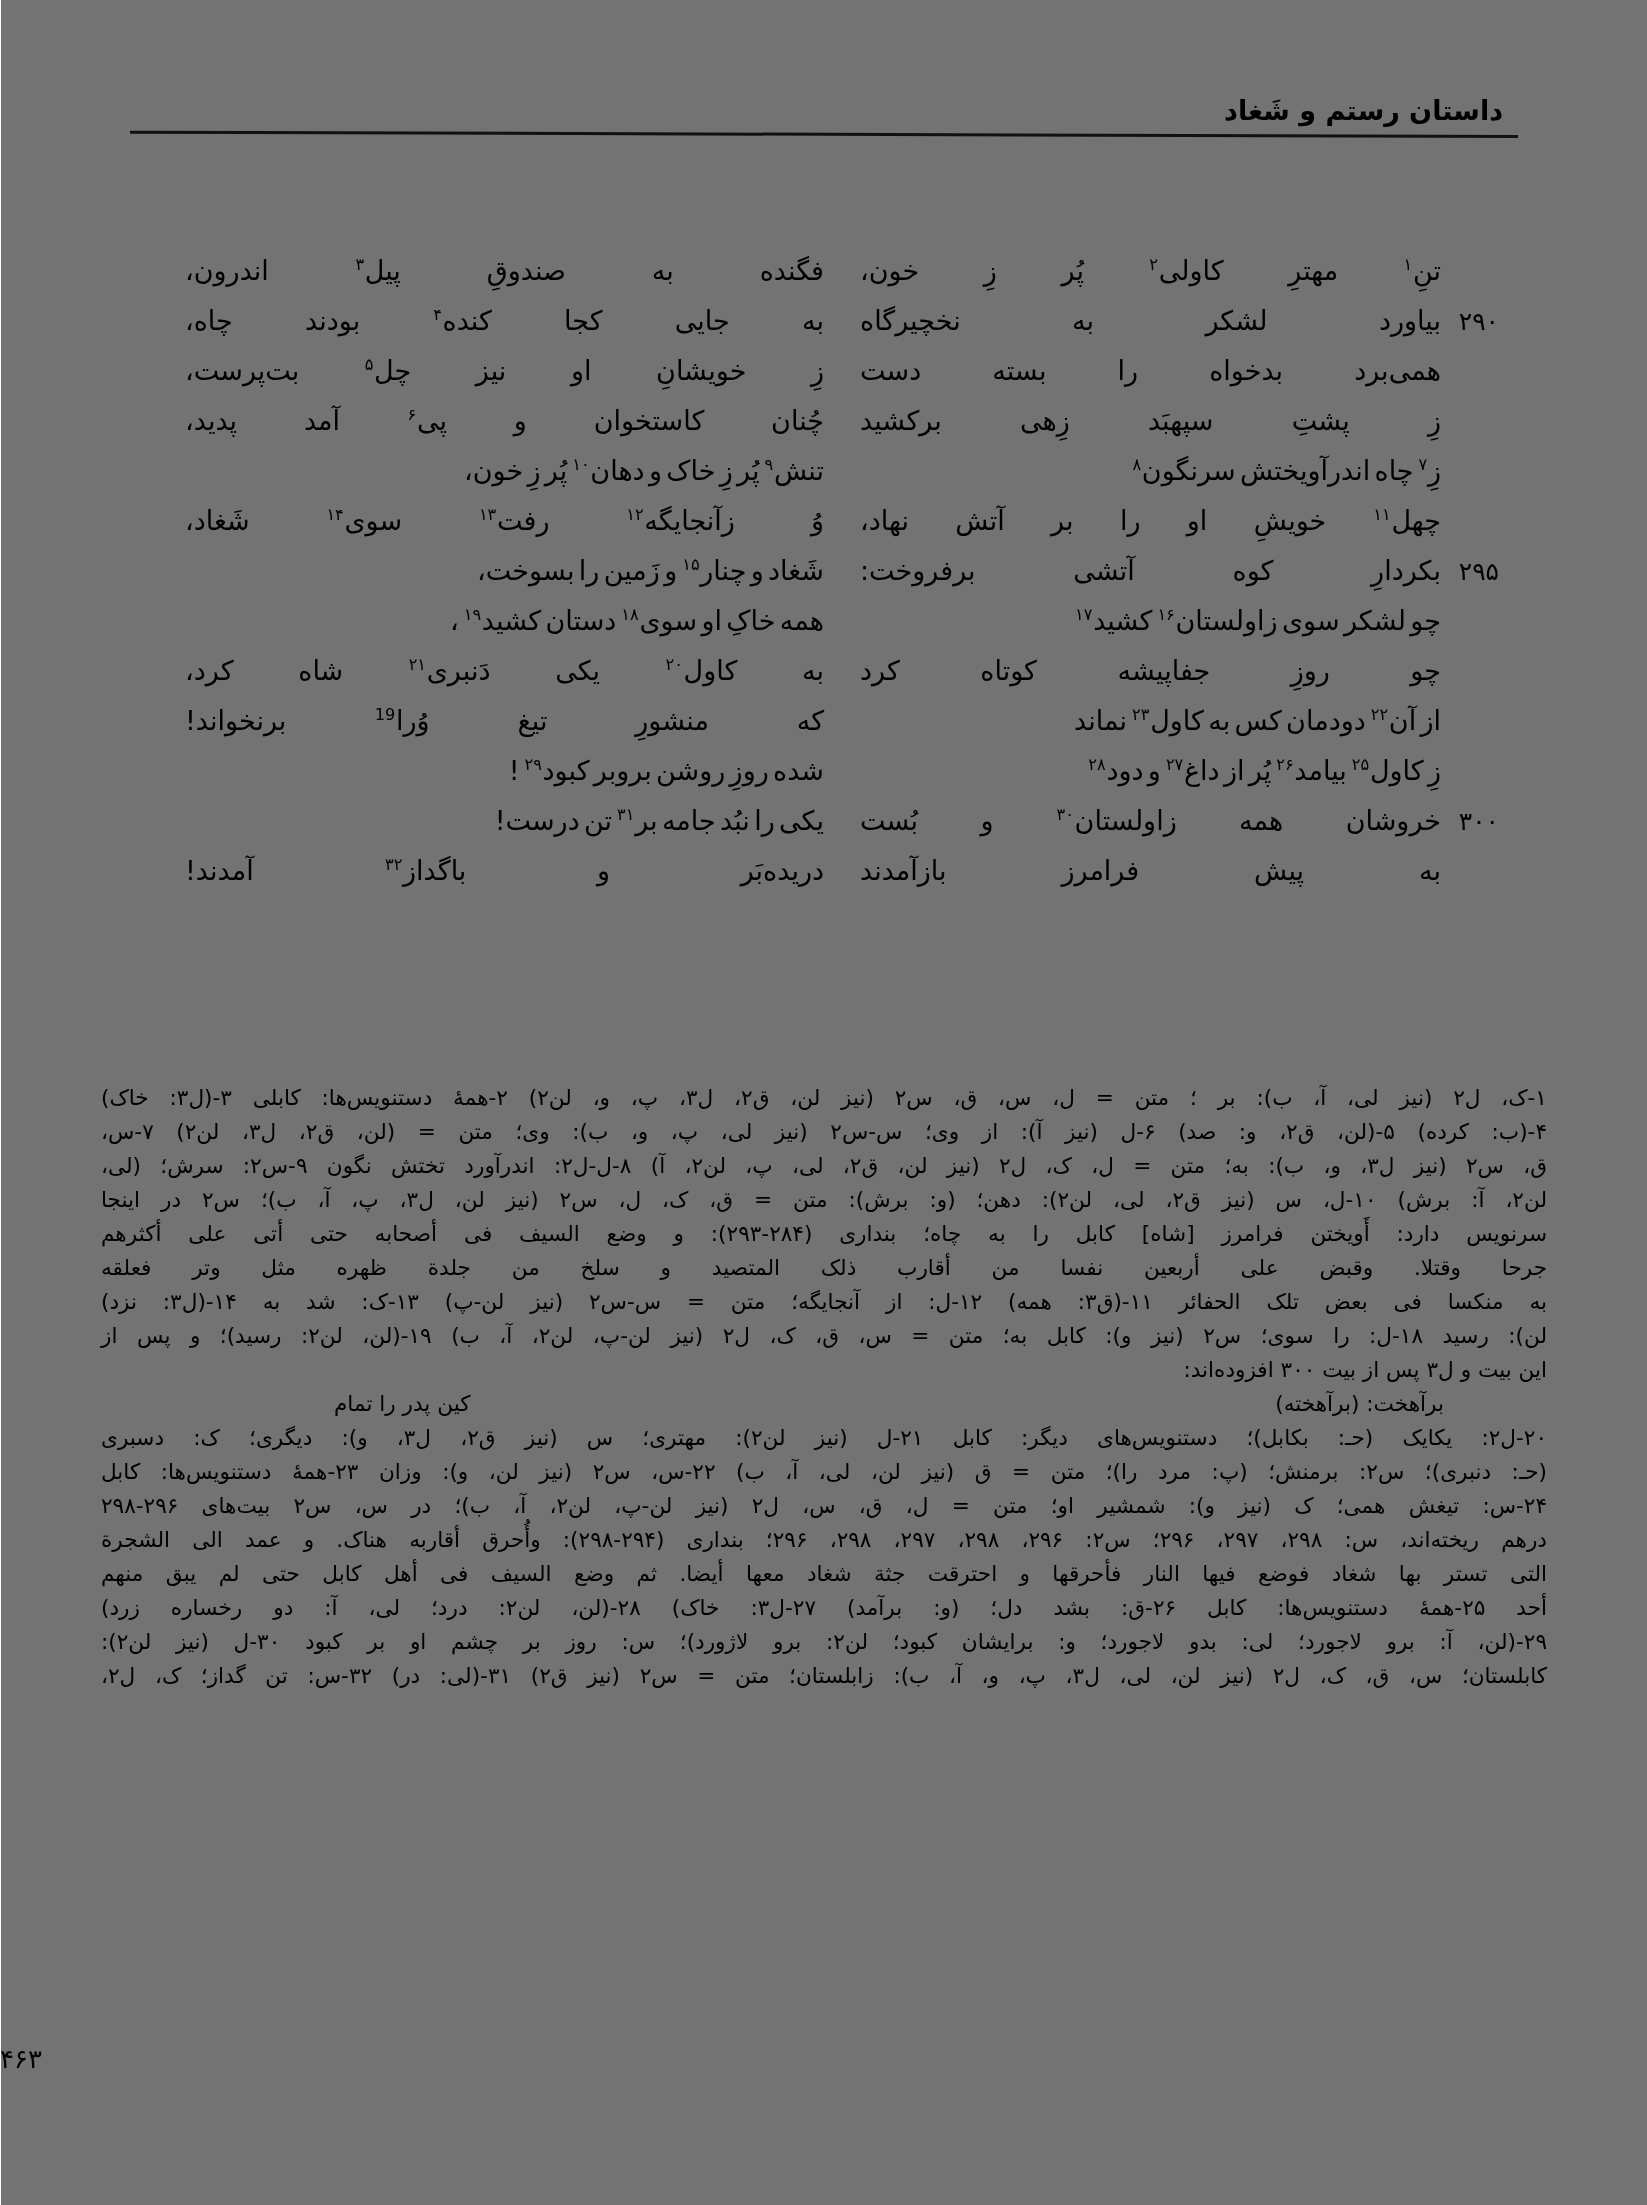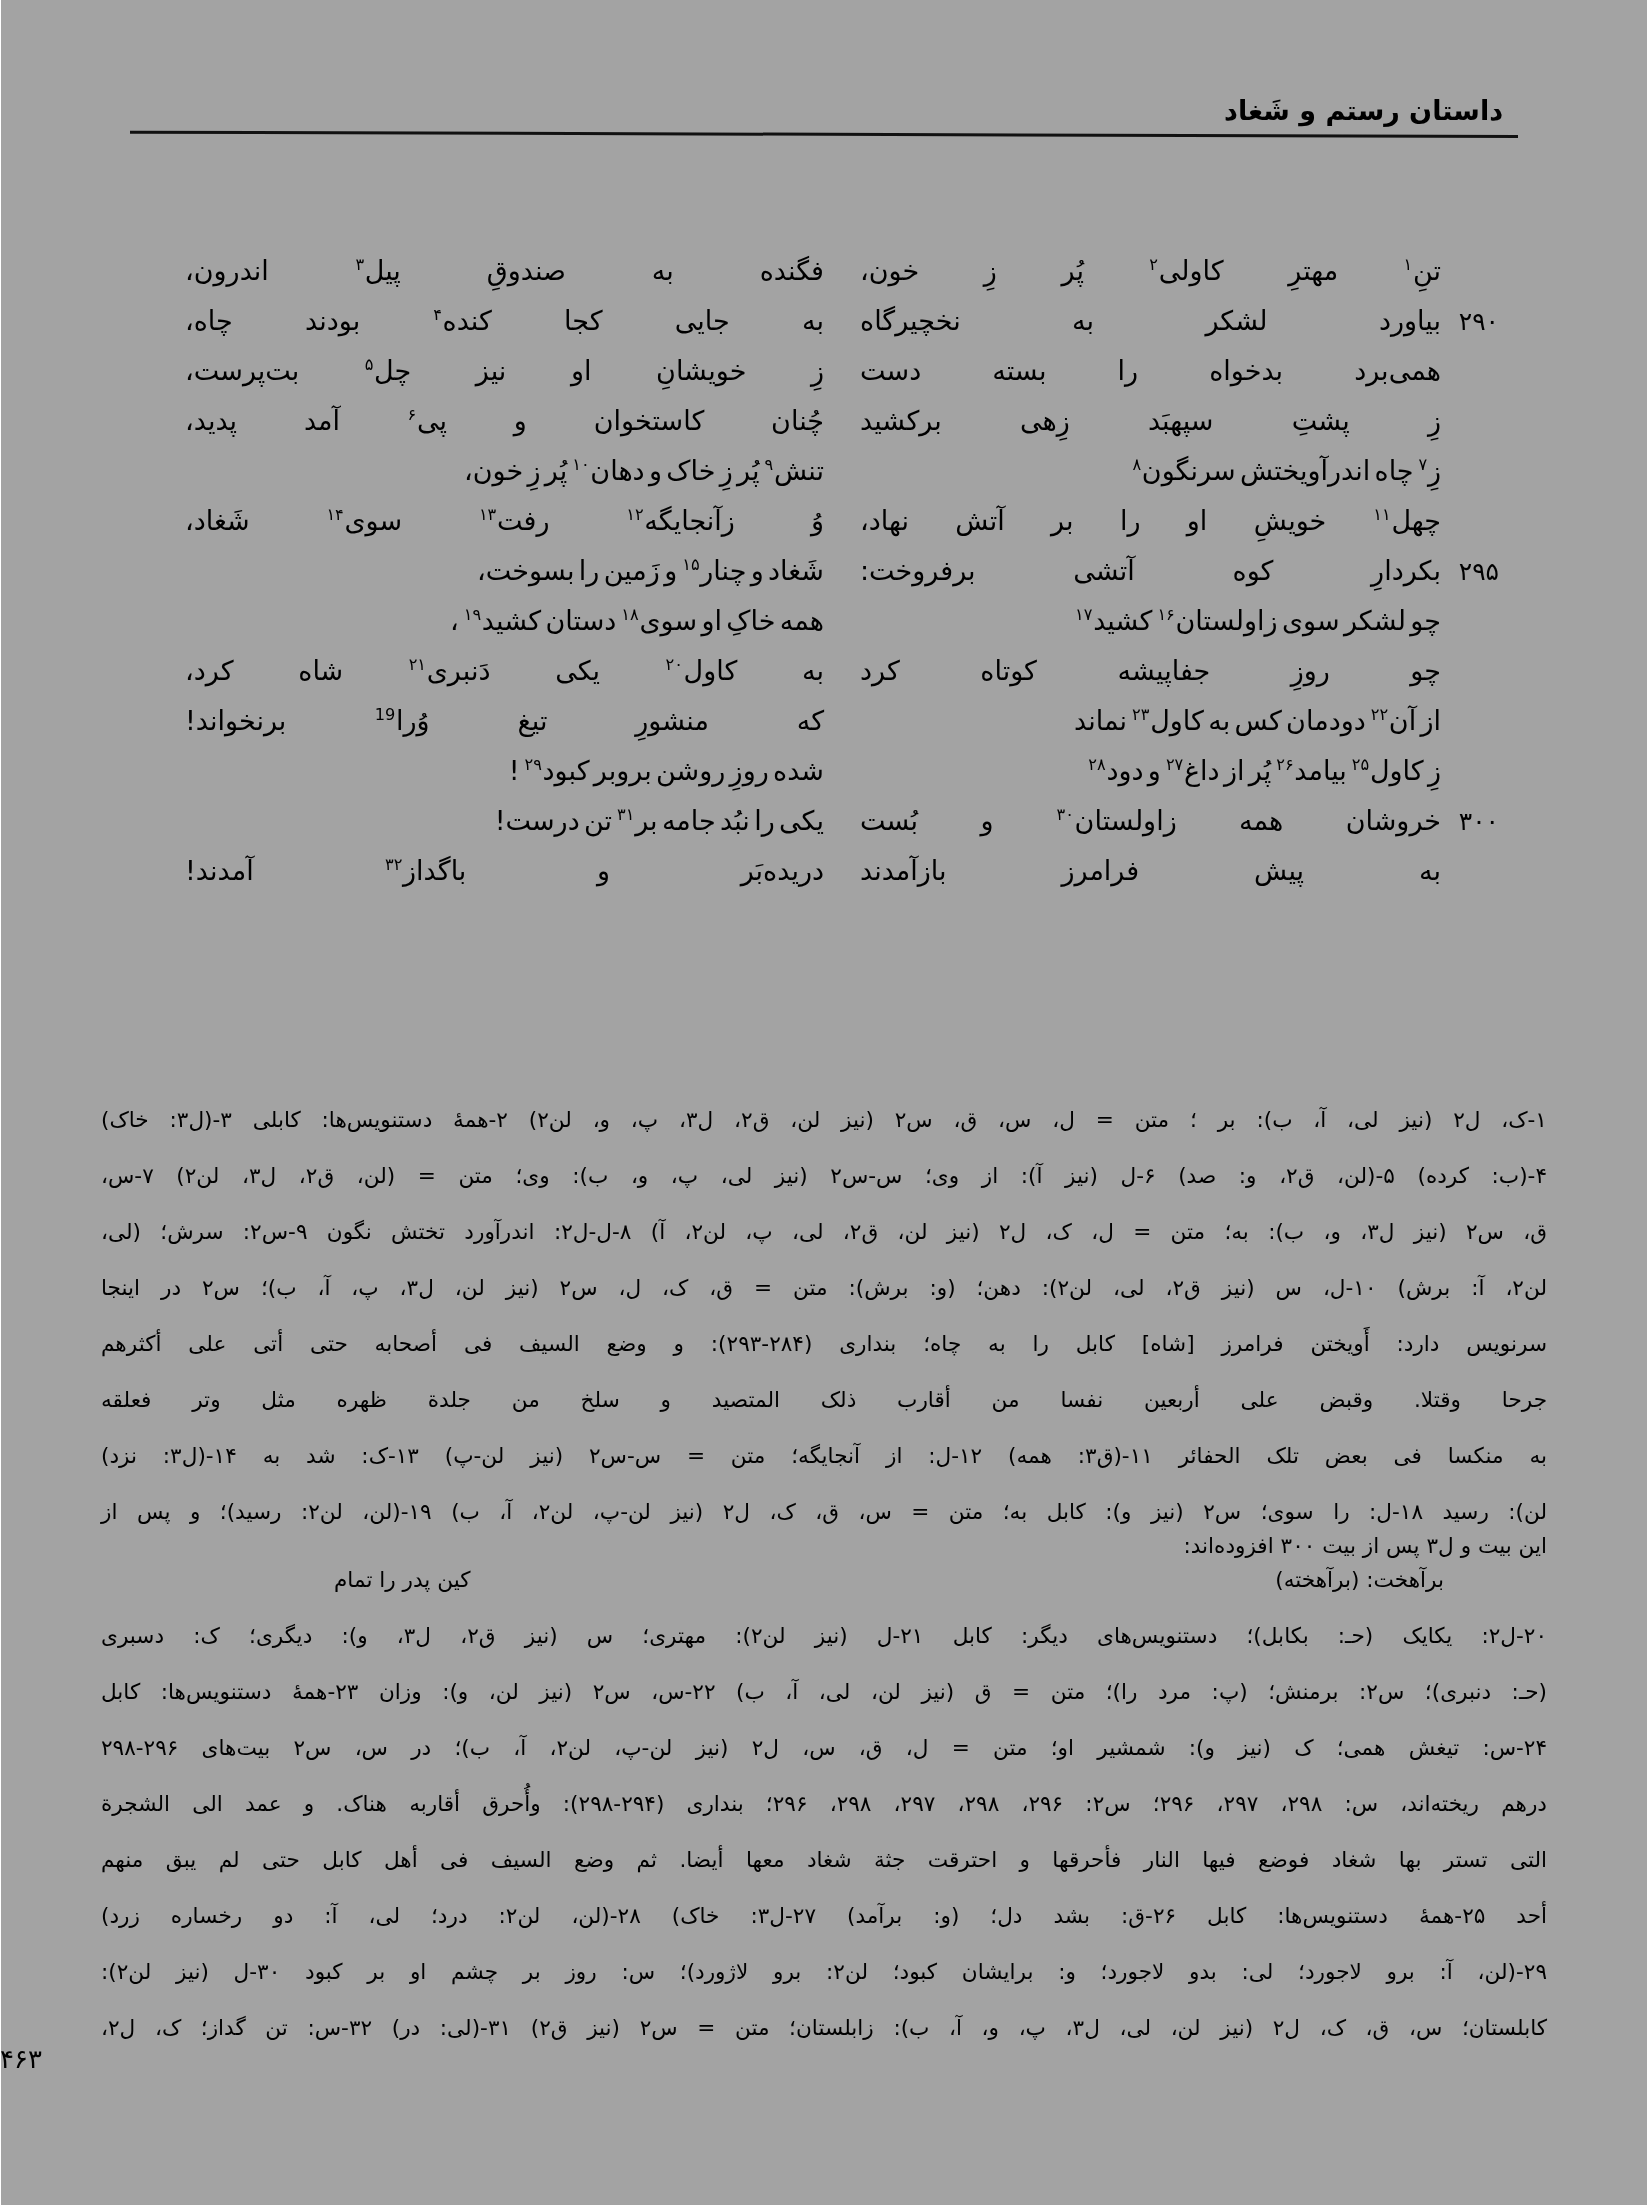--- a/index.html
+++ b/index.html
@@ -12,21 +12,21 @@
     width: 1648px;
     height: 2205px;
     position: relative;
     font-family: "DejaVu Sans", "Liberation Sans", sans-serif;
     color: #000000;
     overflow: hidden;
   }
   .page {
     position: absolute;
     inset: 0;
-    background: #a3a3a3;
+    background: #737373;
   }
 
   
   .runhead-wrap {
     position: absolute;
     top: 96px;
     right: 130px;
     left: 130px;
   }
   .runhead {
@@ -112,21 +112,20 @@
     line-height: 34px;
     text-align: justify;
     text-align-last: right;
   }
   .app-p {
     margin: 0 0 0 0;
   }
   .app-p.just {
     text-align: justify;
     text-align-last: justify;
-    margin-top: 22px;
   }
   .app-p.last-right { text-align-last: right; }
   .app-line-center {
     text-align: left;
     text-align-last: center;
   }
   .inserted-bayt {
     display: flex;
     flex-direction: row;
     justify-content: space-around;

